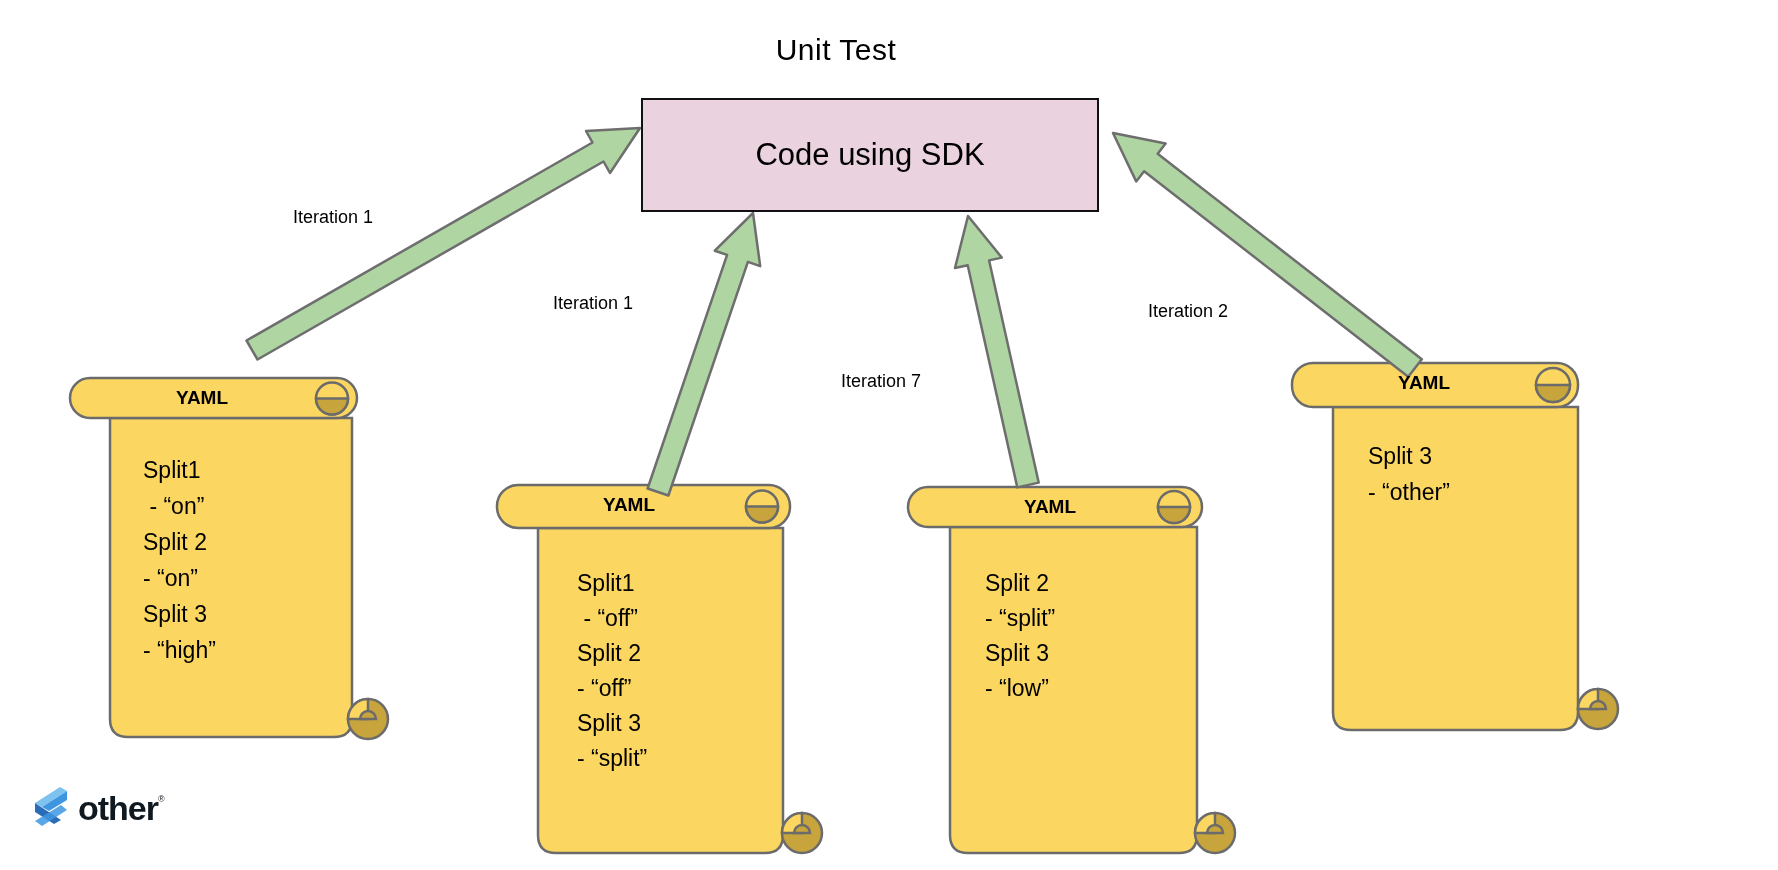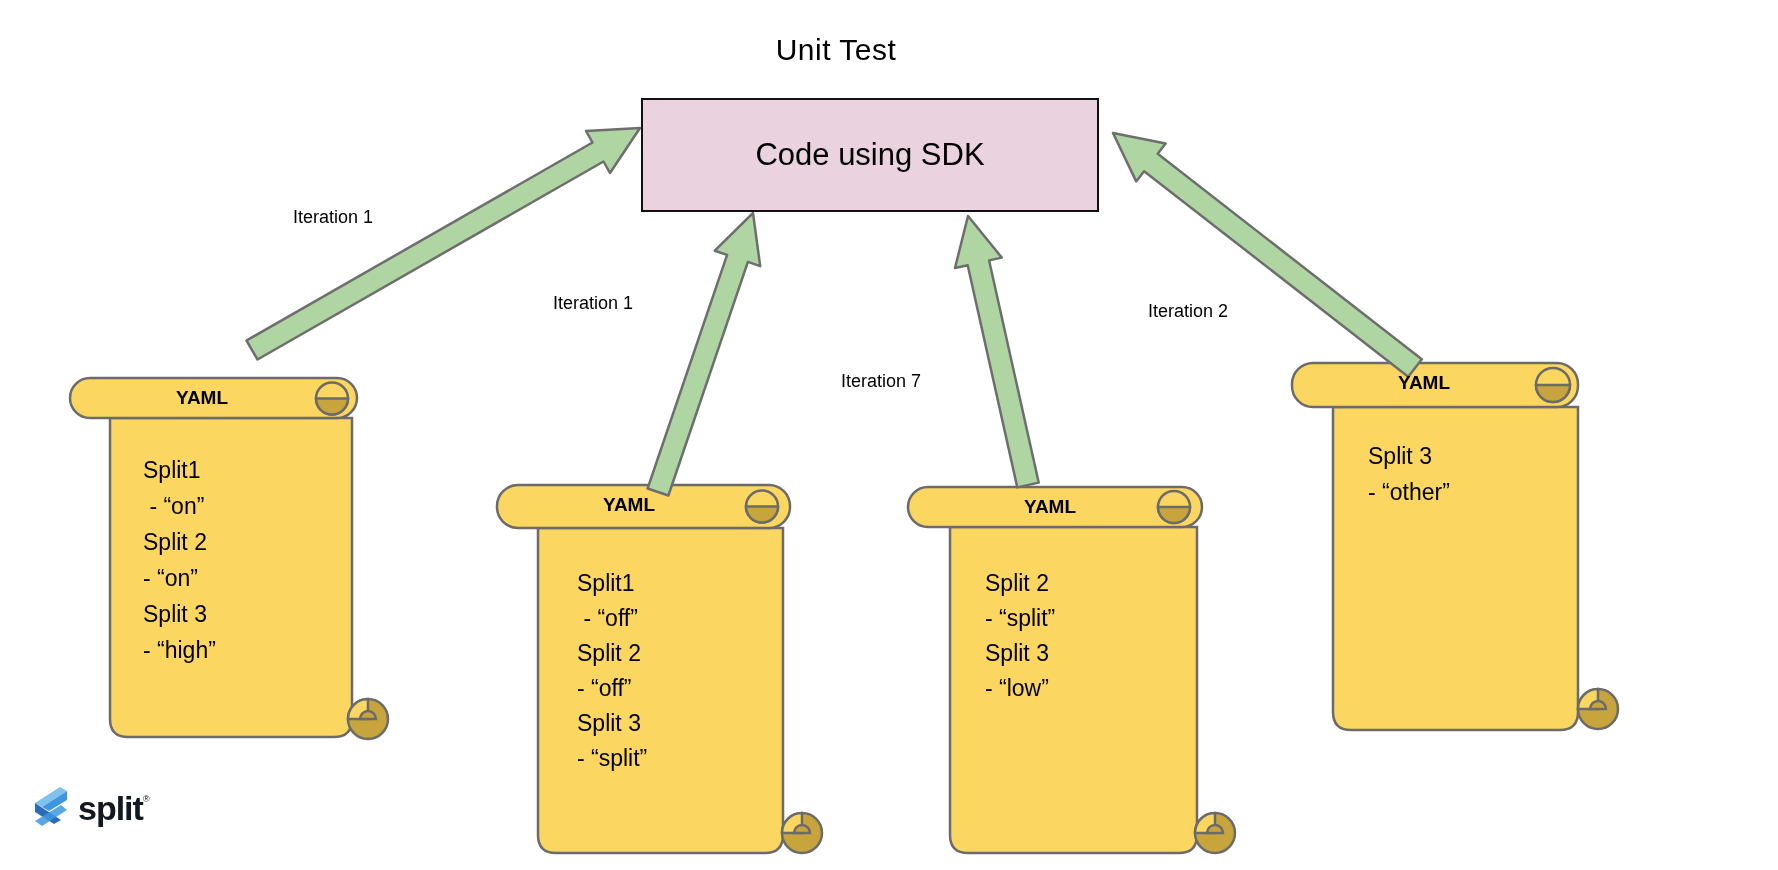--- a/index.html
+++ b/index.html
@@ -137,16 +137,16 @@
     <div class="line">- “other”</div>
   </div>
 
   <div class="abs logo">
     <svg width="36" height="50" viewBox="0 0 36 50">
       <path d="M2 20 L27 4 L34 8 L9 24 Z" fill="var(--logo-blue-light,#7EC2EF)"></path>
       <path d="M9 24 L34 8 L34 17 L16 28 Z" fill="var(--logo-blue-mid,#3E96E0)"></path>
       <path d="M2 20 L2 29 L21 41 L28 37 Z" fill="var(--logo-blue-dark,#2B6CB8)"></path>
       <path d="M34 27 L9 43 L2 38 L28 22 Z" fill="var(--logo-blue-mid,#3E96E0)" opacity="0.85"></path>
     </svg>
-    <div class="logo-text"><span>split</span><span class="logo-tm">®</span></div>
+    <div class="logo-text"><span>other</span><span class="logo-tm">®</span></div>
   </div>
 
 </div>
 
 </body></html>

